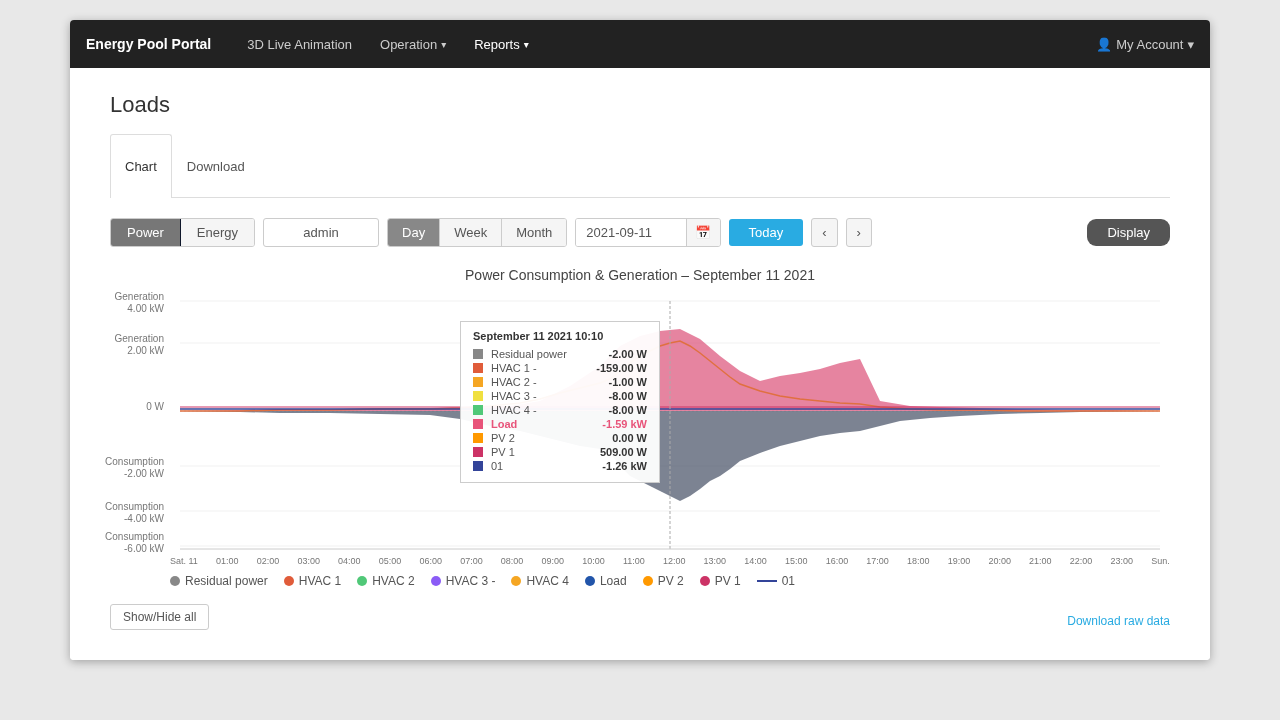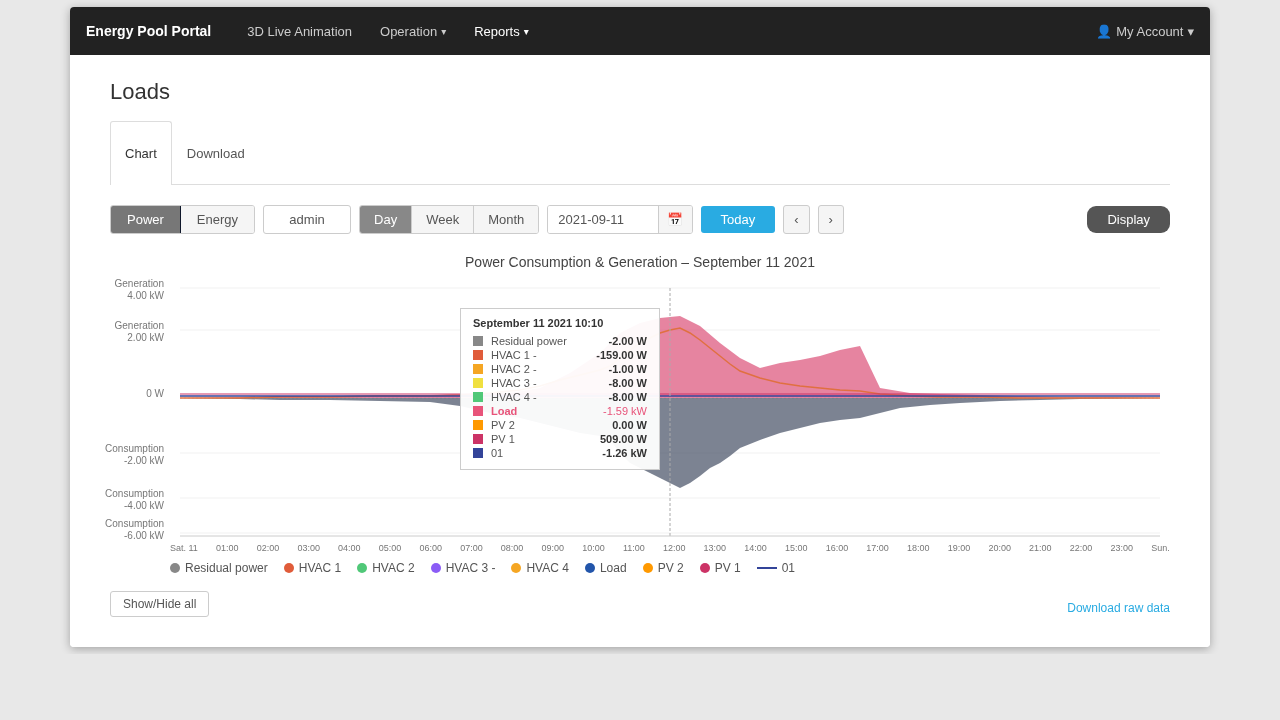--- a/index.html
+++ b/index.html
@@ -1,21 +1,21 @@
 <!DOCTYPE html>
 <html><head>
   <meta charset="utf-8">
   <style>
     * { box-sizing: border-box; margin: 0; padding: 0; }
     body { background: #e8e8e8; font-family: Arial, sans-serif; font-size: 13px; }
 
     .browser-chrome {
       background: #fff;
       width: 1140px;
-      margin: 7px auto;
+      margin: 20px auto;
       box-shadow: 0 2px 10px rgba(0,0,0,0.3);
       border-radius: 4px;
       overflow: hidden;
     }
 
     
     .navbar {
       background: #222;
       color: #ccc;
       display: flex;
@@ -122,21 +122,21 @@
       color: #fff;
     }
 
     .admin-input {
       padding: 6px 12px;
       border: 1px solid #ccc;
       border-radius: 3px;
       font-size: 13px;
       color: #555;
       background: #fff;
-      width: 88px;
+      width: 116px;
       text-align: center;
     }
 
     .period-group {
       display: flex;
       border: 1px solid #ccc;
       border-radius: 3px;
       overflow: hidden;
     }
     .period-item {
@@ -480,21 +480,21 @@
               <span class="tooltip-value">-8.00 W</span>
             </div>
             <div class="tooltip-row">
               <div class="tooltip-color" style="background:#50c878;"></div>
               <span class="tooltip-label">HVAC 4 -</span>
               <span class="tooltip-value">-8.00 W</span>
             </div>
             <div class="tooltip-row">
               <div class="tooltip-color" style="background:#e8547a;"></div>
               <span class="tooltip-label" style="font-weight:bold; color:#e8547a;">Load</span>
-              <span class="tooltip-value" style="font-weight:normal; color:#e8547a;">-1.59 kW</span>
+              <span class="tooltip-value" style="font-weight:bold; color:#e8547a;">-1.59 kW</span>
             </div>
             <div class="tooltip-row">
               <div class="tooltip-color" style="background:#ff9900;"></div>
               <span class="tooltip-label">PV 2</span>
               <span class="tooltip-value">0.00 W</span>
             </div>
             <div class="tooltip-row">
               <div class="tooltip-color" style="background:#cc3366;"></div>
               <span class="tooltip-label">PV 1</span>
               <span class="tooltip-value">509.00 W</span>

